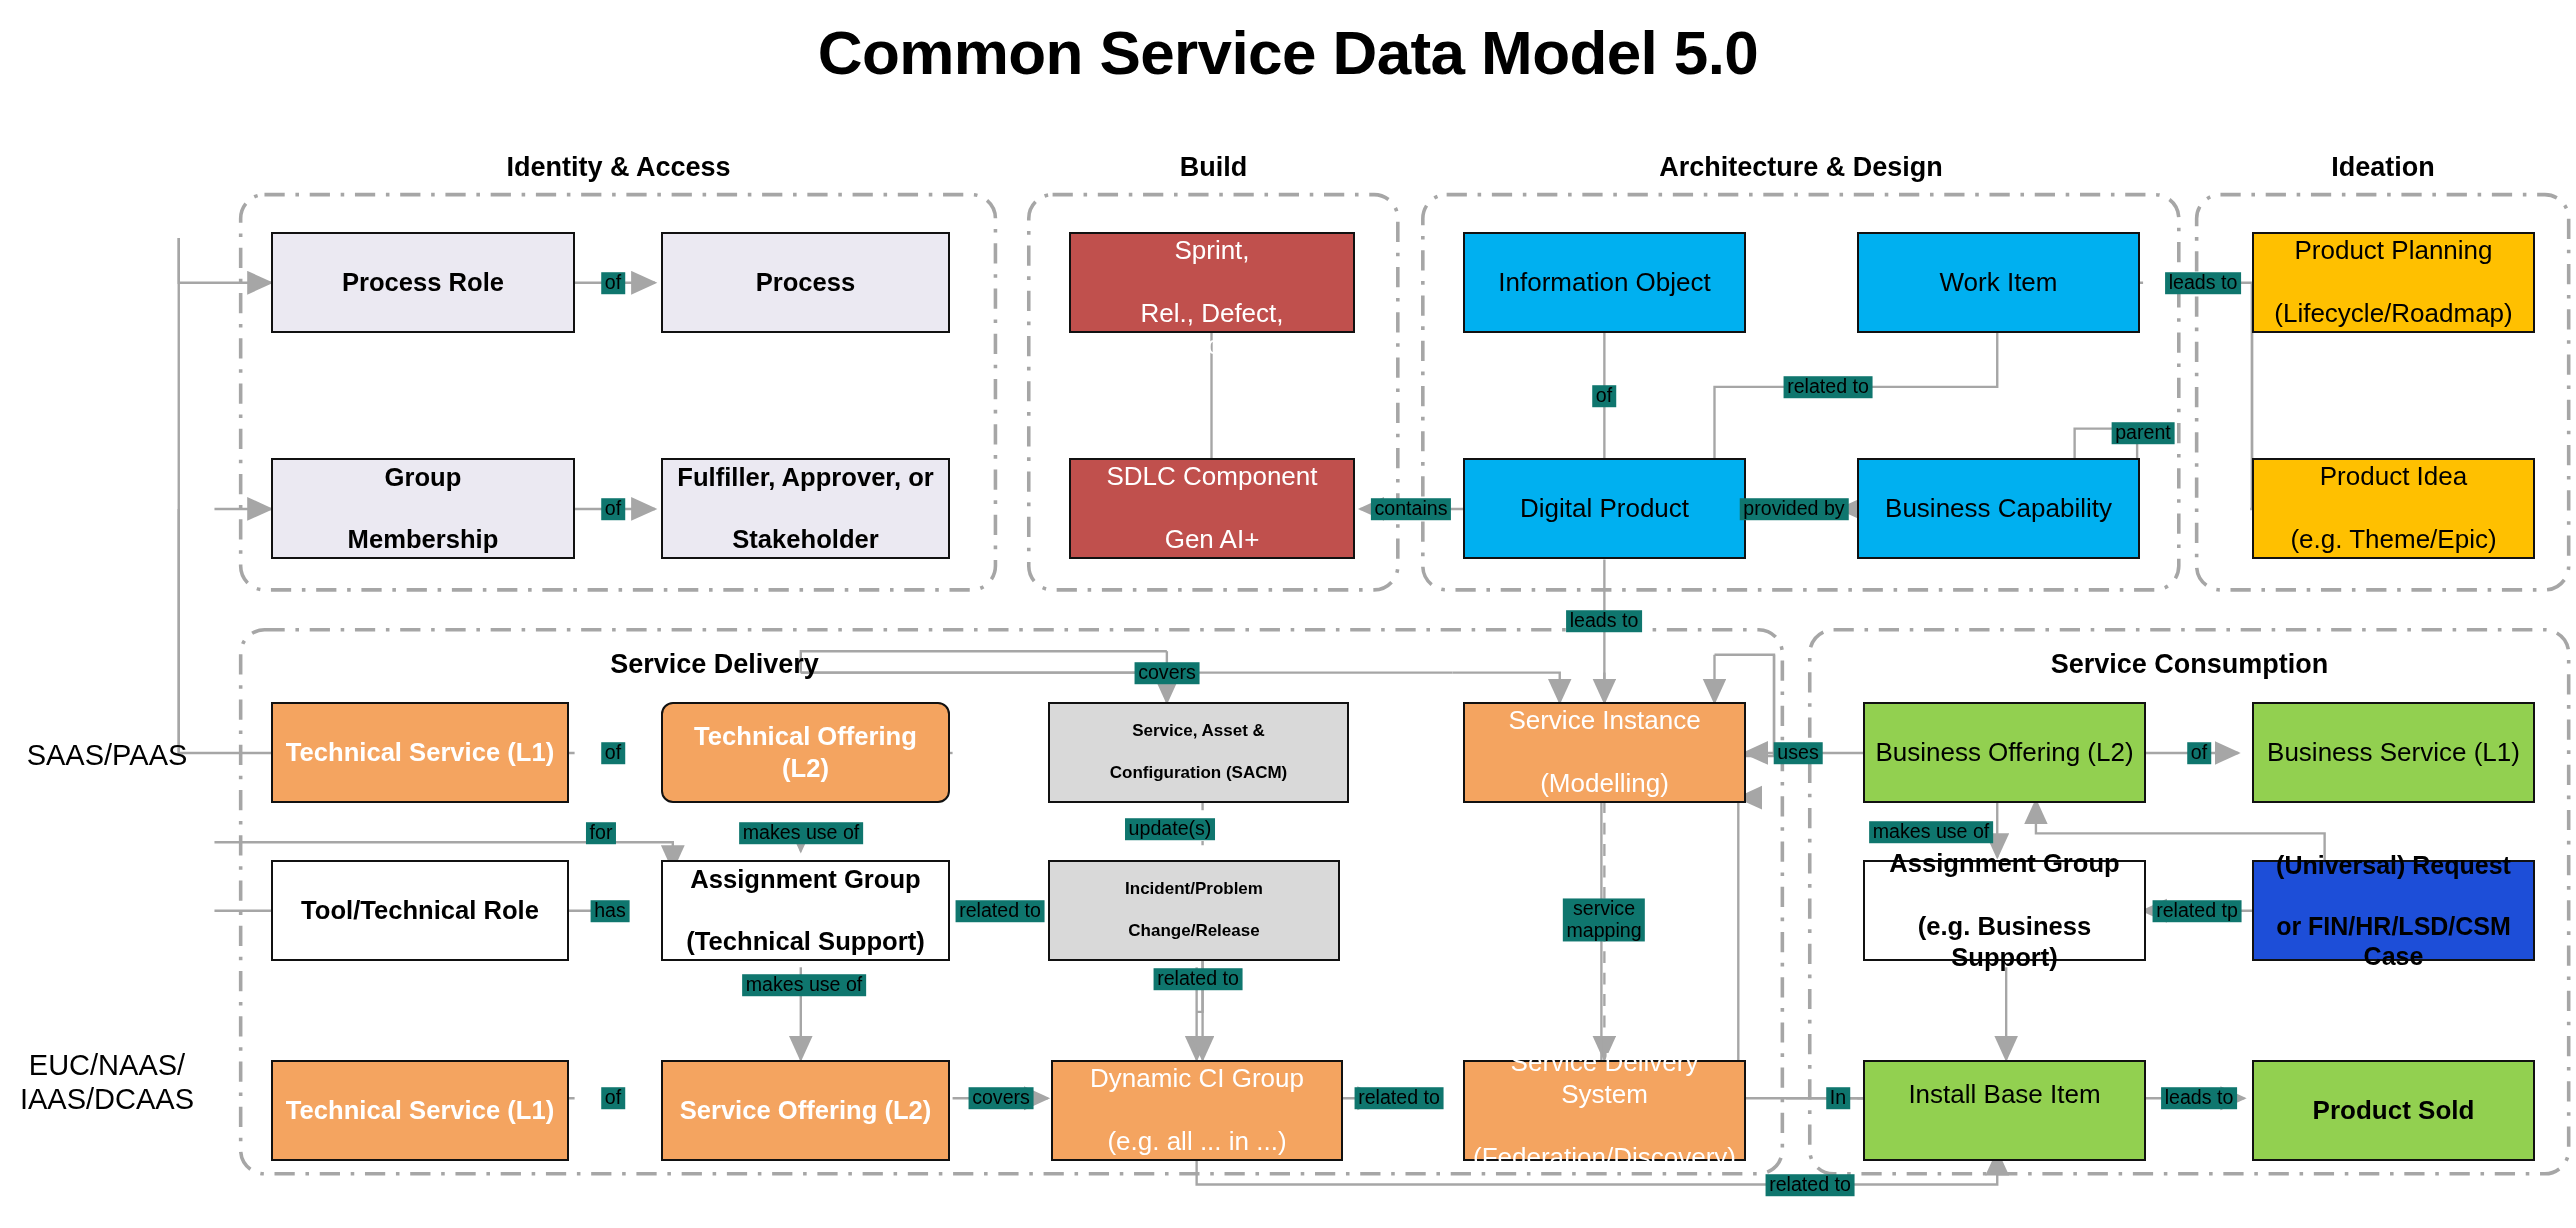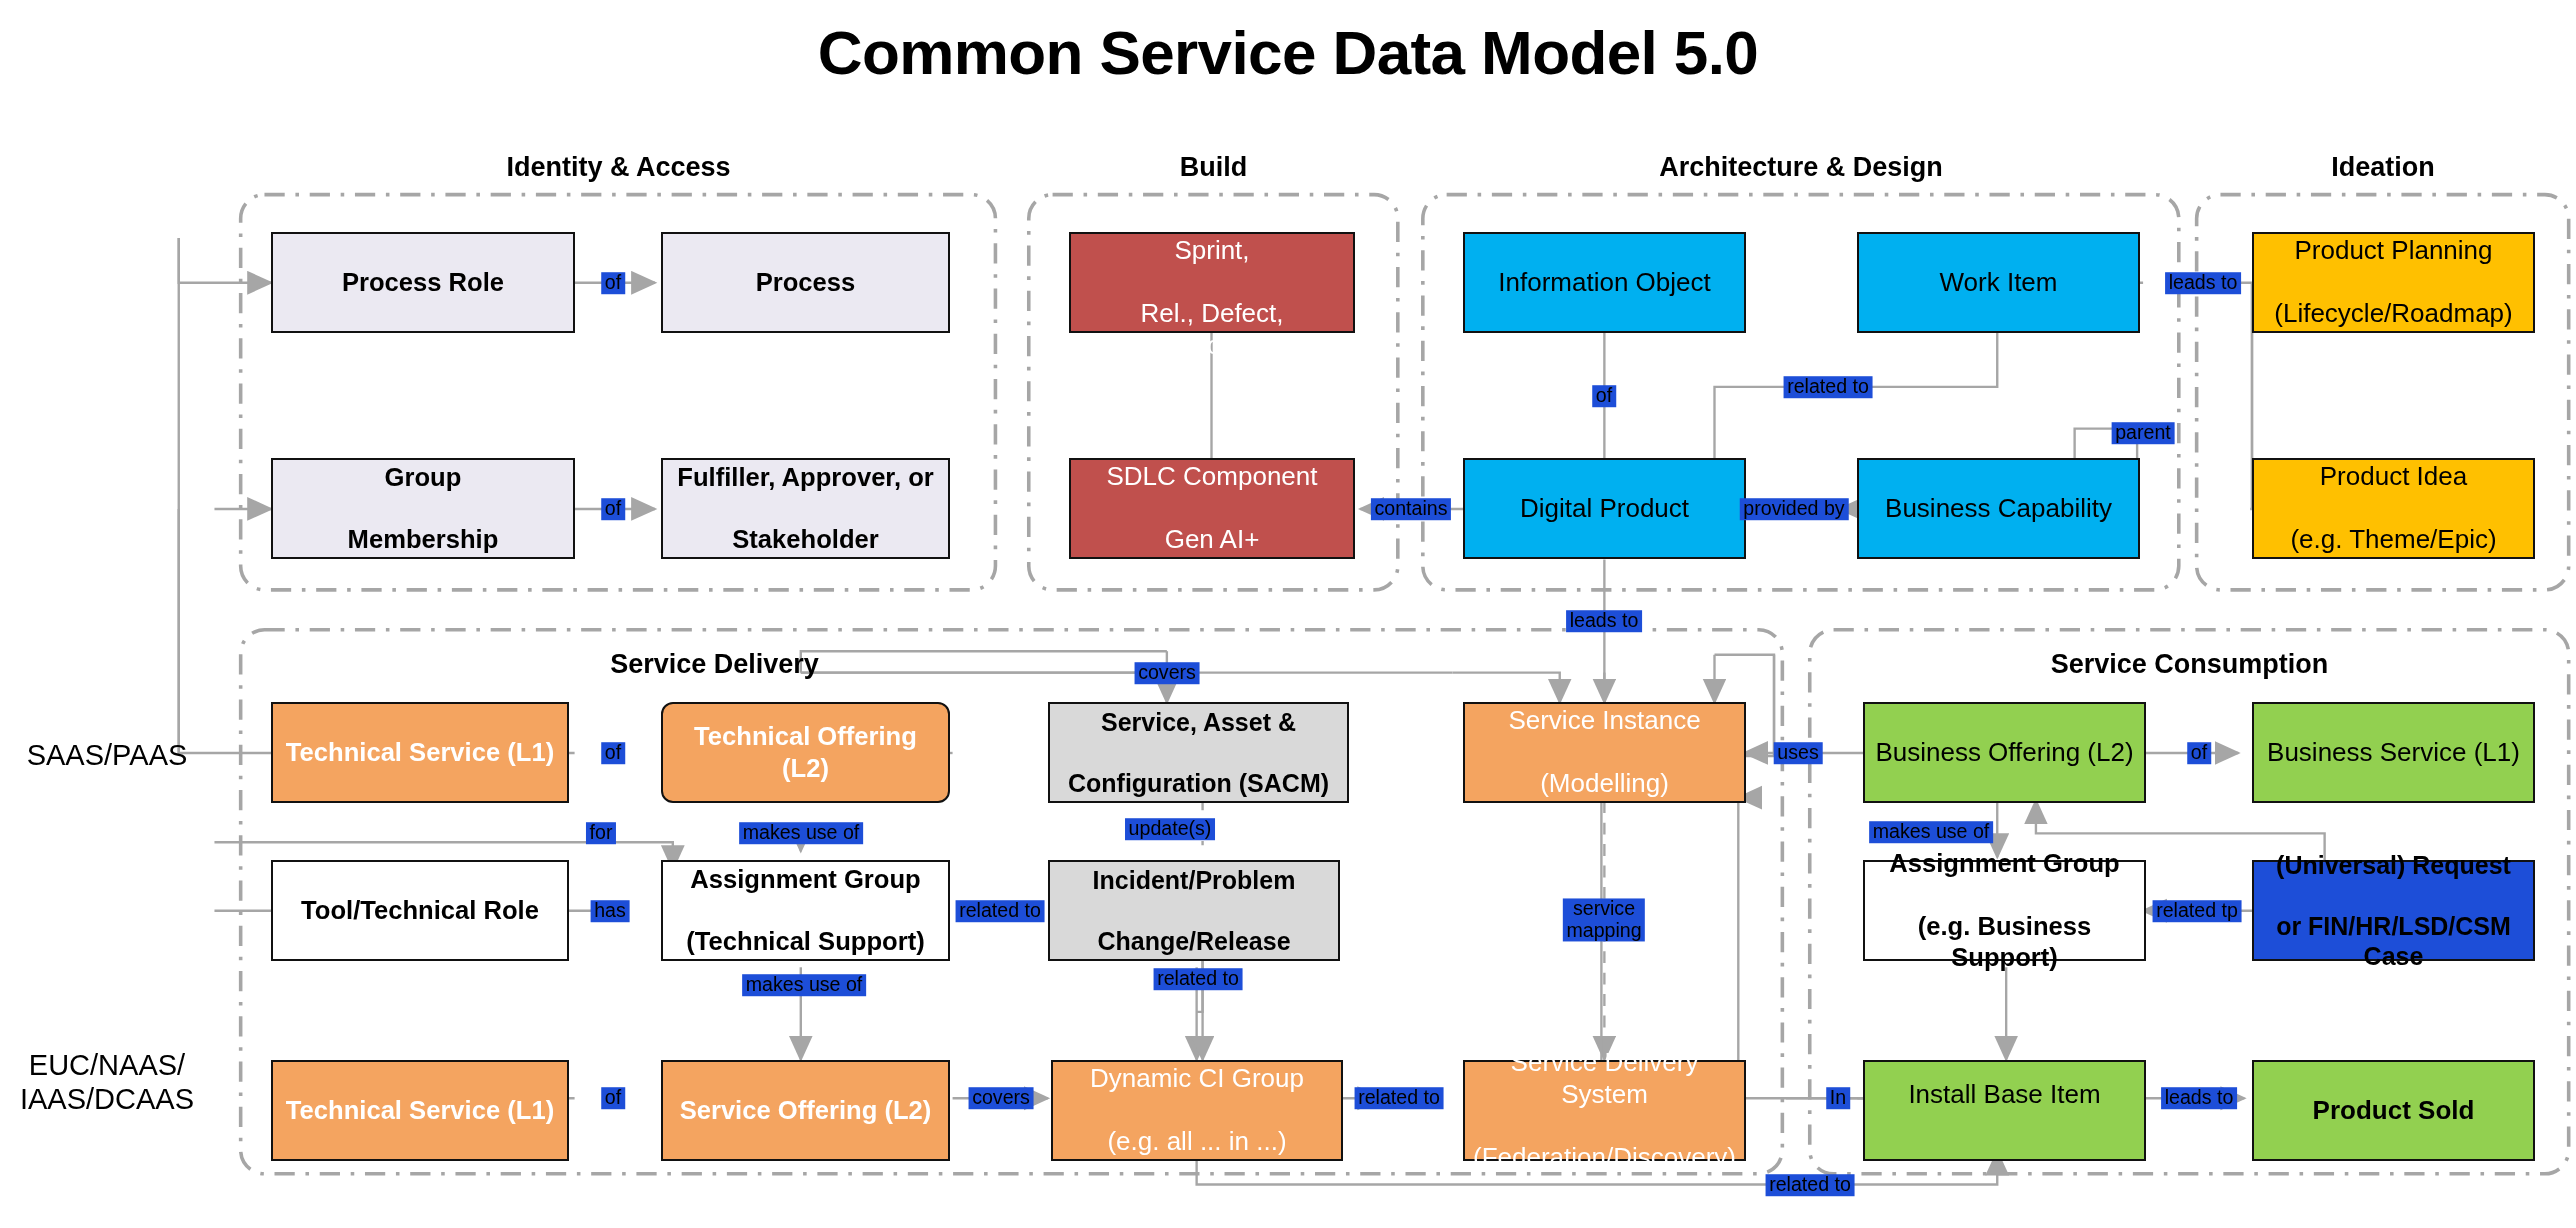--- a/index.html
+++ b/index.html
@@ -13,26 +13,26 @@
   .node{position:absolute;box-sizing:border-box;border:2.4px solid #111;
         display:flex;align-items:center;justify-content:center;text-align:center;
         line-height:1.22;padding:2.4px 6px;}
   .node span{display:block;width:100%;}
   .n-purple{background:#EBE9F2;color:#000;font-weight:bold;font-size:25.6px;}
   .n-red{background:#C0504D;color:#fff;font-weight:normal;font-size:26px;}
   .n-blue{background:#00B0F0;color:#000;font-weight:normal;font-size:26px;}
   .n-amber{background:#FFC000;color:#000;font-weight:normal;font-size:26px;}
   .n-orange{background:#F4A460;color:#fff;font-weight:bold;font-size:25.6px;}
   .n-orange-plain{background:#F4A460;color:#fff;font-weight:normal;font-size:26px;}
-  .n-grey{background:#D9D9D9;color:#000;font-weight:bold;font-size:25px;}
+  .n-grey{background:#D9D9D9;color:#000;font-weight:bold;font-size:17px;}
   .n-grey-reg{background:#1d4ed8;color:#000;font-weight:bold;font-size:25px;}
   .n-white{background:#fff;color:#000;font-weight:bold;font-size:25.6px;}
   .n-green{background:#92D050;color:#000;font-weight:normal;font-size:26px;}
   .n-green-b{background:#92D050;color:#000;font-weight:bold;font-size:26px;}
-  .edge-label{position:absolute;font-size:19.6px;color:#000;background:#1d4ed8;
+  .edge-label{position:absolute;font-size:19.6px;color:#000;background:#0f766e;
               padding:0 3.6px;white-space:nowrap;transform:translate(-50%,-50%);
               text-align:center;line-height:1.1;}
 </style>
 </head>
 <body>
 
 <div id="stage">
 
   <div class="title">Common Service Data Model 5.0</div>
 

